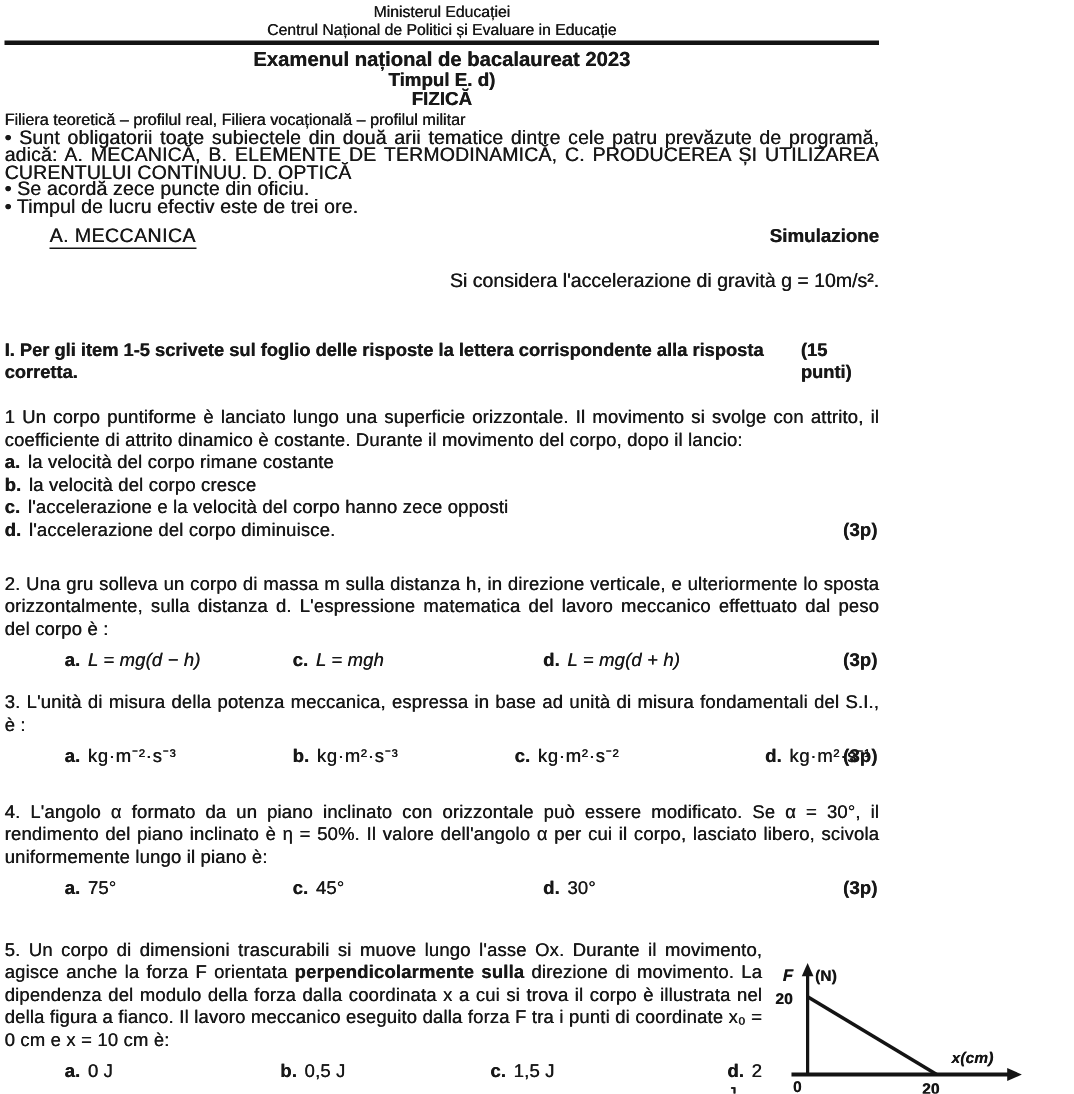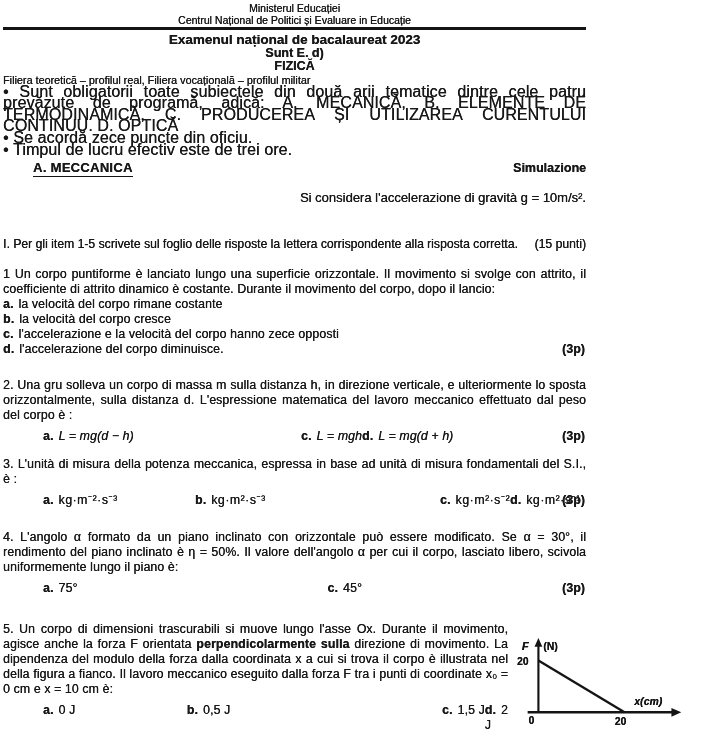--- a/index.html
+++ b/index.html
@@ -13,47 +13,47 @@
   .page { width:589px; height:729px; padding:2px 3px 12px 3px; position:relative; }
 
   
   .c { text-align:center; }
   .b { font-weight:700; }
   .s10  { font-size:10.5px; line-height:12px; }
   .s13  { font-size:13.5px; line-height:15px; }
   .s12  { font-size:12.5px; line-height:13.5px; }
   .rule { height:2.6px; background:#141414; margin:1px 0 2px 0; }
   .filiera { font-size:10.8px; line-height:12px; }
-  .bullet  { font-size:16px; line-height:11.6px; text-align:justify; letter-spacing:0.1px; }
+  .bullet  { font-size:13px; line-height:11.6px; text-align:justify; letter-spacing:0.1px; }
 
   .section-row { display:flex; justify-content:space-between; align-items:baseline; margin-top:5px; }
   .section-title {
-    font-size:13px; font-weight:700; margin-left:30px;
+    font-size:13px; font-weight:400; margin-left:30px;
     border-bottom:1.8px solid #141414; padding-bottom:1px; letter-spacing:0.3px;
   }
   .sim { font-size:12.5px; font-weight:700; }
 
   .gravity { font-size:13px; margin-top:13px; line-height:15px;text-align:right; }
 
-  .part-head { display:flex; justify-content:space-between; font-weight:400;
+  .part-head { display:flex; justify-content:space-between; font-weight:700;
                font-size:12.2px; margin-top:32px; line-height:15px; }
 
   
   .q { position:relative; font-size:12.3px; line-height:15px; letter-spacing:0.12px; }
   .qt { text-align:justify; }
   .q1 { margin-top:15px; }
   .q2 { margin-top:21px; }
   .q3 { margin-top:13px; }
   .q4 { margin-top:22px; }
   .q5 { margin-top:26px; display:flex; }
   .optcol .optline { line-height:15px; }
   .optrow { display:flex; margin-top:6px; align-items:baseline; }
   .optrow .o1 { width:152px;margin-left:40px; }
   .optrow .o2 { width:148px; }
-  .optrow .o3 { width:167px;text-align:right; }
+  .optrow .o3 { width:167px; }
   .optrow .o4 { flex:1; }
   .olb { font-weight:700; margin-right:5px; }
   .math { font-style:italic; }
   .units { letter-spacing:0.5px; }
   .pts { position:absolute; right:1px; bottom:0; font-weight:700; }
 
   
   .q5-left { width:505px; }
   .q5-right { flex:1; margin-top:16px; }
   .figure { display:block; margin-left:6px; }
@@ -64,21 +64,21 @@
 </style>
 </head>
 <body>
 
 <div class="page">
 
   <div class="c s10">Ministerul Educației</div>
   <div class="c s10">Centrul Național de Politici și Evaluare in Educație</div>
   <div class="rule"></div>
   <div class="c b s13">Examenul național de bacalaureat 2023</div>
-  <div class="c b s12">Sunt E. d)</div>
+  <div class="c b s12">Timpul E. d)</div>
   <div class="c b s12">FIZICĂ</div>
   <div class="filiera">Filiera teoretică – profilul real, Filiera vocațională – profilul militar</div>
   <div class="bullet">• Sunt obligatorii toate subiectele din două arii tematice dintre cele patru prevăzute de programă, adică: A. MECANICĂ, B. ELEMENTE DE TERMODINAMICĂ, C. PRODUCEREA ȘI UTILIZAREA CURENTULUI CONTINUU. D. OPTICĂ</div>
   <div class="bullet">• Se acordă zece puncte din oficiu.</div>
   <div class="bullet">• Timpul de lucru efectiv este de trei ore.</div>
 
   <div class="section-row">
     <span class="section-title">A. MECCANICA</span>
     <span class="sim">Simulazione</span>
   </div>
@@ -119,20 +119,21 @@
       <span class="o4"><b class="olb">d.</b><span class="units">kg·m²·s⁻¹</span></span>
     </div>
     <span class="pts">(3p)</span>
   </div>
 
   <div class="q q4">
     <p class="qt">4. L'angolo α formato da un piano inclinato con orizzontale può essere modificato. Se α = 30°, il rendimento del piano inclinato è η = 50%. Il valore dell'angolo α per cui il corpo, lasciato libero, scivola uniformemente lungo il piano è:</p>
     <div class="optrow">
       <span class="o1"><b class="olb">a.</b><span>75°</span></span>
       <span class="o3"><b class="olb">c.</b><span>45°</span></span>
+      <span class="o4"><b class="olb">d.</b><span>30°</span></span>
     </div>
     <span class="pts">(3p)</span>
   </div>
 
   <div class="q q5">
     <div class="q5-left">
       <p class="qt"><span>5. Un corpo di dimensioni trascurabili si muove lungo l'asse Ox. Durante il movimento, agisce anche la forza F orientata </span><b>perpendicolarmente sulla</b><span> direzione di movimento. La dipendenza del modulo della forza dalla coordinata x a cui si trova il corpo è illustrata nel della figura a fianco. Il lavoro meccanico eseguito dalla forza F tra i punti di coordinate x₀ = 0 cm e x = 10 cm è:</span></p>
       <div class="optrow">
         <span class="o1"><b class="olb">a.</b><span>0 J</span></span>
         <span class="o2"><b class="olb">b.</b><span>0,5 J</span></span>

